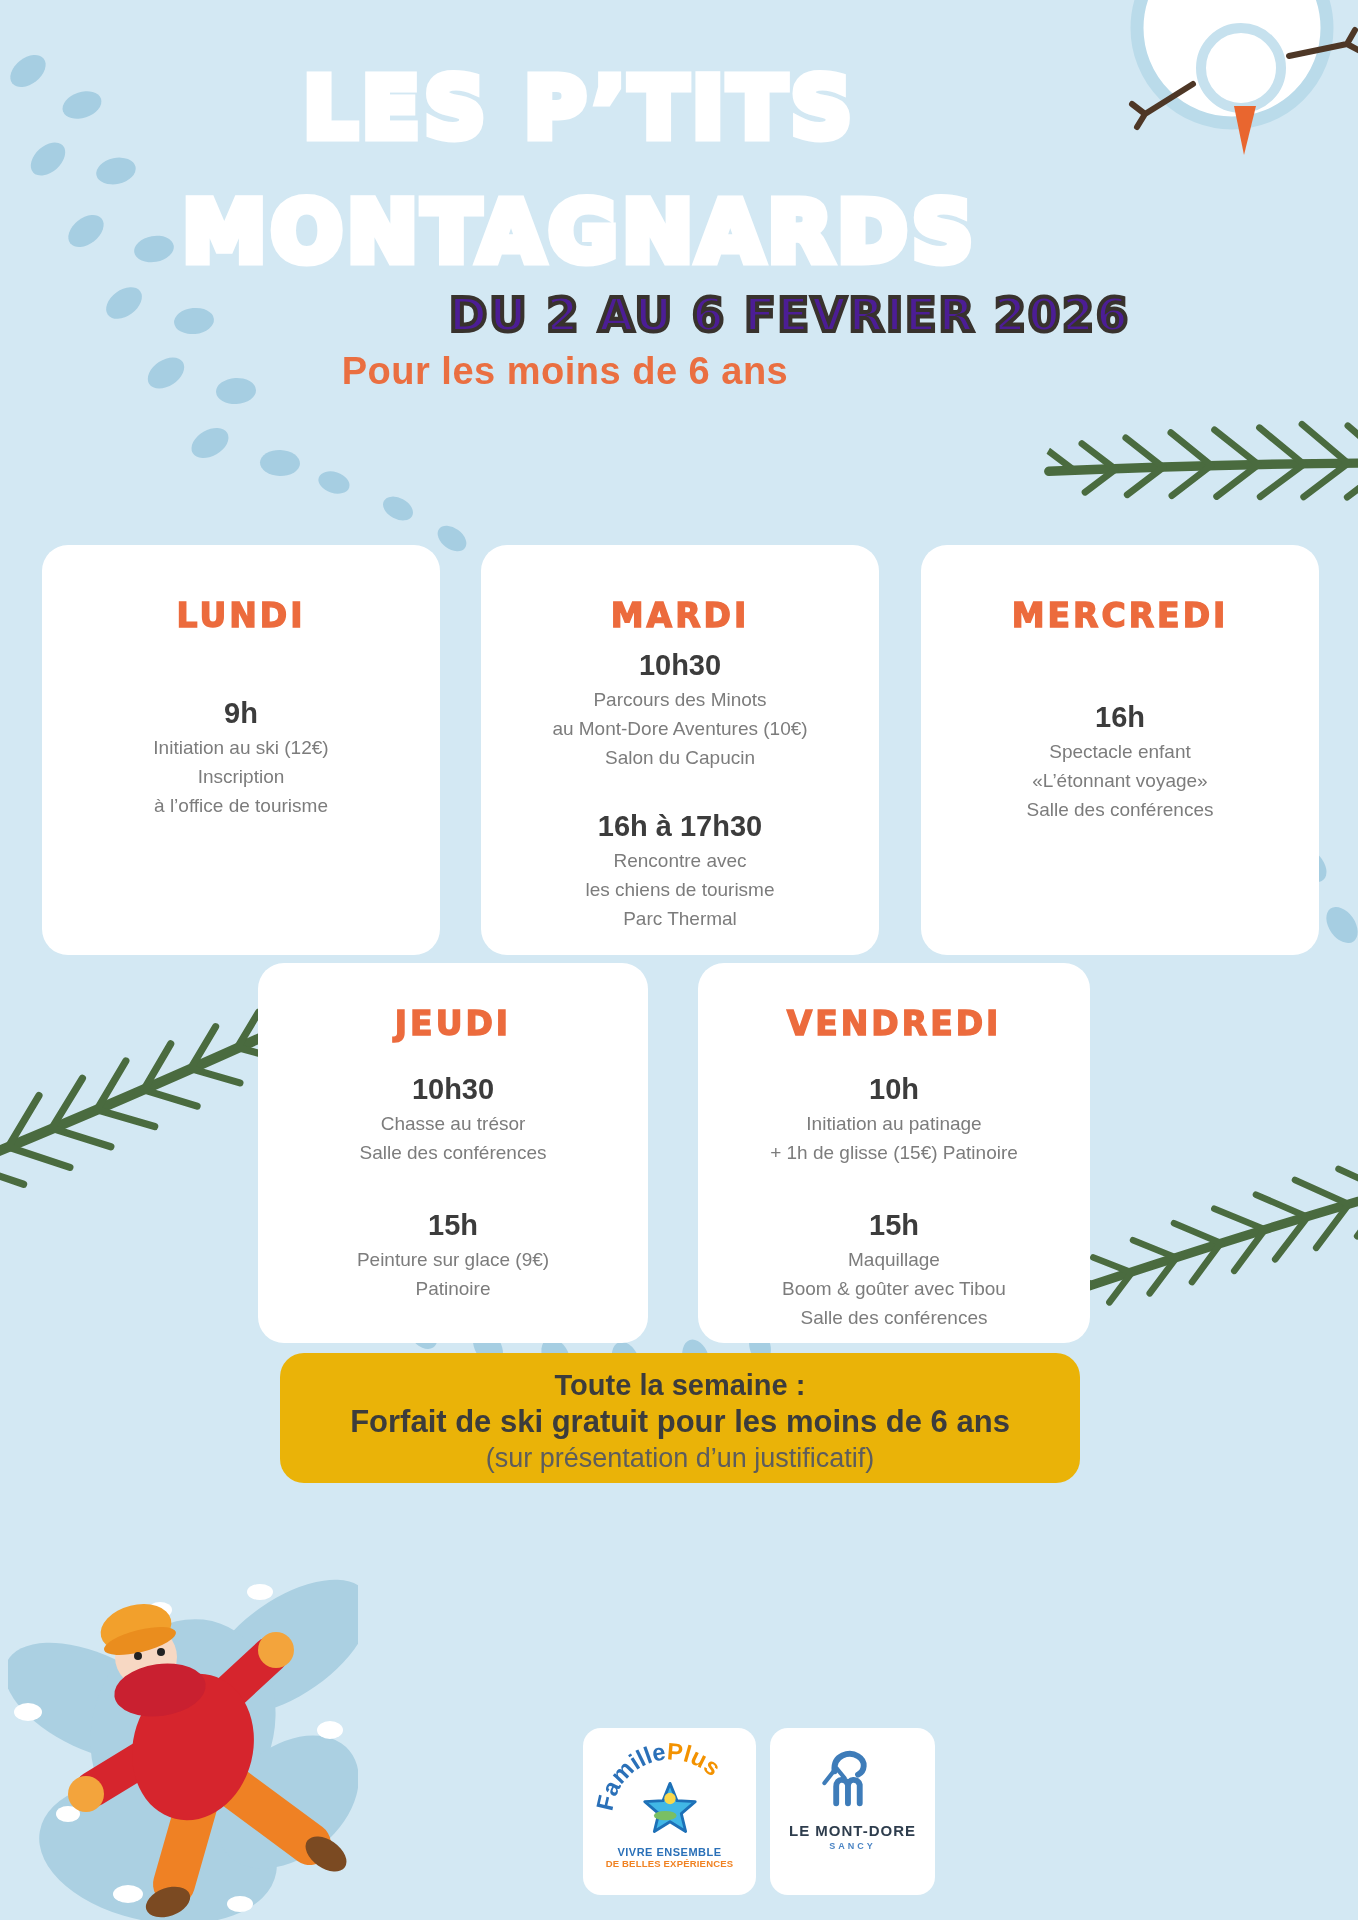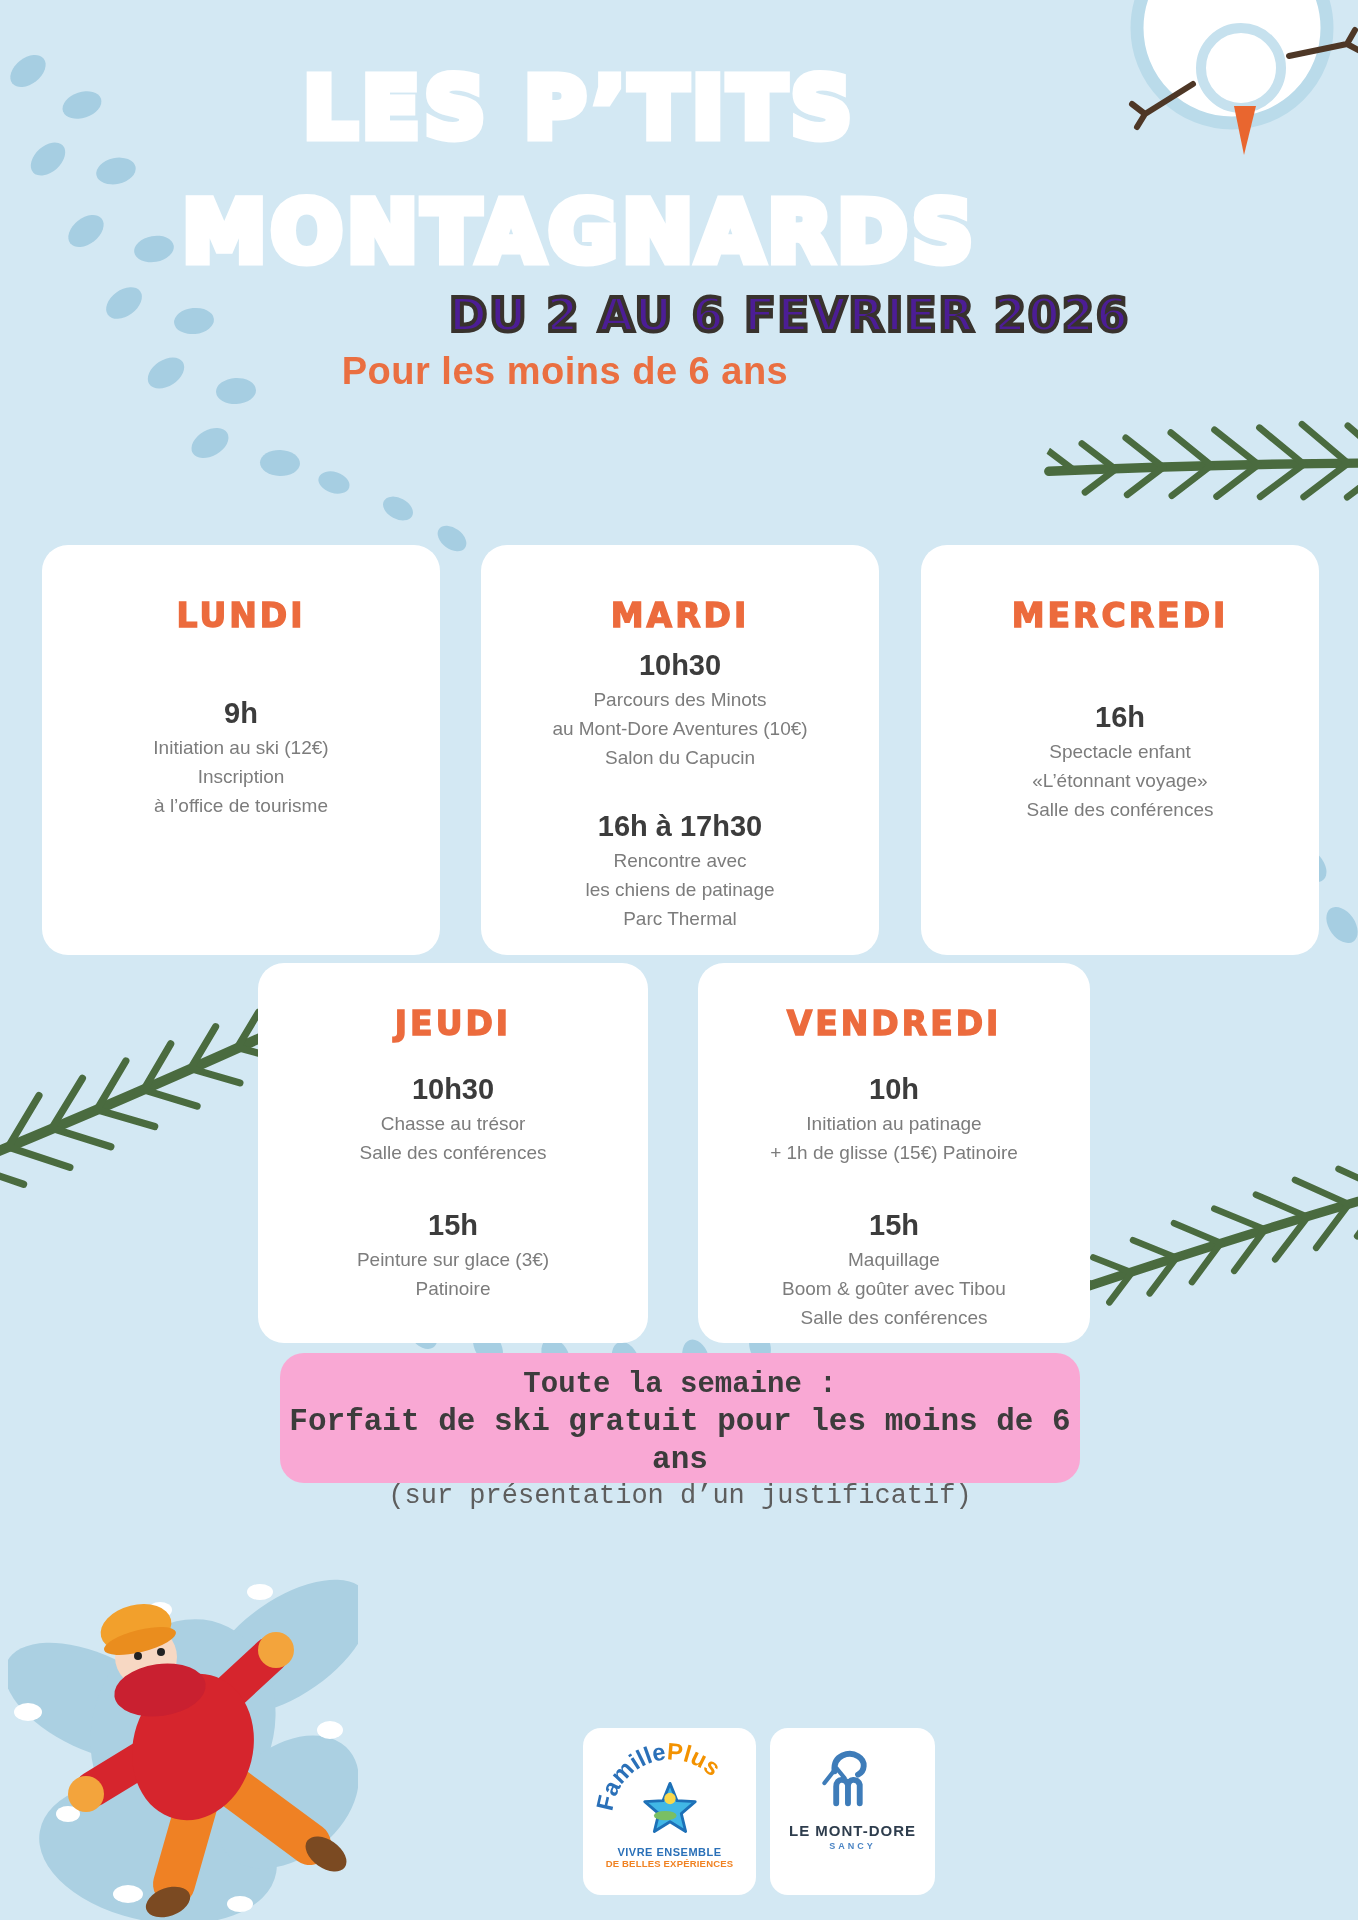--- a/index.html
+++ b/index.html
@@ -29,21 +29,21 @@
   .day-title{
     font-family:"DejaVu Sans",sans-serif;font-weight:bold;color:#ec6b3d;
     font-size:33px;letter-spacing:3px;-webkit-text-stroke:1.4px #ec6b3d;line-height:42px;
   }
   .pt50{padding-top:50px;} .pt40{padding-top:40px;}
   .event{margin:0 12px;}
   .time{font-size:29px;font-weight:bold;color:#3c3c3c;line-height:36px;margin-bottom:2px;}
   .line{font-size:19px;color:#7c7c7c;line-height:29px;}
   
   .banner{position:absolute;left:280px;top:1353px;width:800px;height:130px;
-    background:#f9a8d4;border-radius:24px;text-align:center;padding-top:14px;box-sizing:border-box;font-family:Liberation Mono, monospace;}
+    background:#eab308;border-radius:24px;text-align:center;padding-top:14px;box-sizing:border-box;}
   .banner-l1{font-size:29px;font-weight:bold;color:#3c3c3c;line-height:36px;}
   .banner-l2{font-size:31px;font-weight:bold;color:#3c3c3c;line-height:38px;}
   .banner-l3{font-size:27px;color:#5d5d5d;line-height:34px;text-align:center;}
   
   .logo-box{position:absolute;background:#fff;border-radius:18px;text-align:center;box-sizing:border-box;}
   .fp-box{left:583px;top:1728px;width:173px;height:167px;padding-top:6px;}
   .md-box{left:770px;top:1728px;width:165px;height:167px;padding-top:14px;}
   .fp-tag1{font-size:11px;font-weight:bold;color:#2a70b8;letter-spacing:.5px;margin-top:-4px;}
   .fp-tag2{font-size:9.5px;font-weight:bold;color:#f08222;letter-spacing:.2px;}
   .md-name{font-size:15px;font-weight:bold;color:#2e3d4d;letter-spacing:1px;margin-top:4px;}
@@ -185,21 +185,21 @@
     <div class="day-title">MARDI</div>
     <div class="event" style="margin-top:10px">
       <div class="time">10h30</div>
       <div class="line">Parcours des Minots</div>
       <div class="line">au Mont-Dore Aventures (10€)</div>
       <div class="line">Salon du Capucin</div>
     </div>
     <div class="event" style="margin-top:36px">
       <div class="time">16h à 17h30</div>
       <div class="line">Rencontre avec</div>
-      <div class="line">les chiens de patinage</div>
+      <div class="line">les chiens de tourisme</div>
       <div class="line">Parc Thermal</div>
     </div>
   </div>
 
   <div class="card pt50" style="left:921px;top:545px;width:398px;height:360px">
     <div class="day-title">MERCREDI</div>
     <div class="event" style="margin-top:62px">
       <div class="time">16h</div>
       <div class="line">Spectacle enfant</div>
       <div class="line">«L’étonnant voyage»</div>
@@ -209,21 +209,21 @@
 
   <div class="card pt40" style="left:258px;top:963px;width:390px;height:340px">
     <div class="day-title">JEUDI</div>
     <div class="event" style="margin-top:26px">
       <div class="time">10h30</div>
       <div class="line">Chasse au trésor</div>
       <div class="line">Salle des conférences</div>
     </div>
     <div class="event" style="margin-top:40px">
       <div class="time">15h</div>
-      <div class="line">Peinture sur glace (3€)</div>
+      <div class="line">Peinture sur glace (9€)</div>
       <div class="line">Patinoire</div>
     </div>
   </div>
 
   <div class="card pt40" style="left:698px;top:963px;width:392px;height:340px">
     <div class="day-title">VENDREDI</div>
     <div class="event" style="margin-top:26px">
       <div class="time">10h</div>
       <div class="line">Initiation au patinage</div>
       <div class="line">+ 1h de glisse (15€) Patinoire</div>

